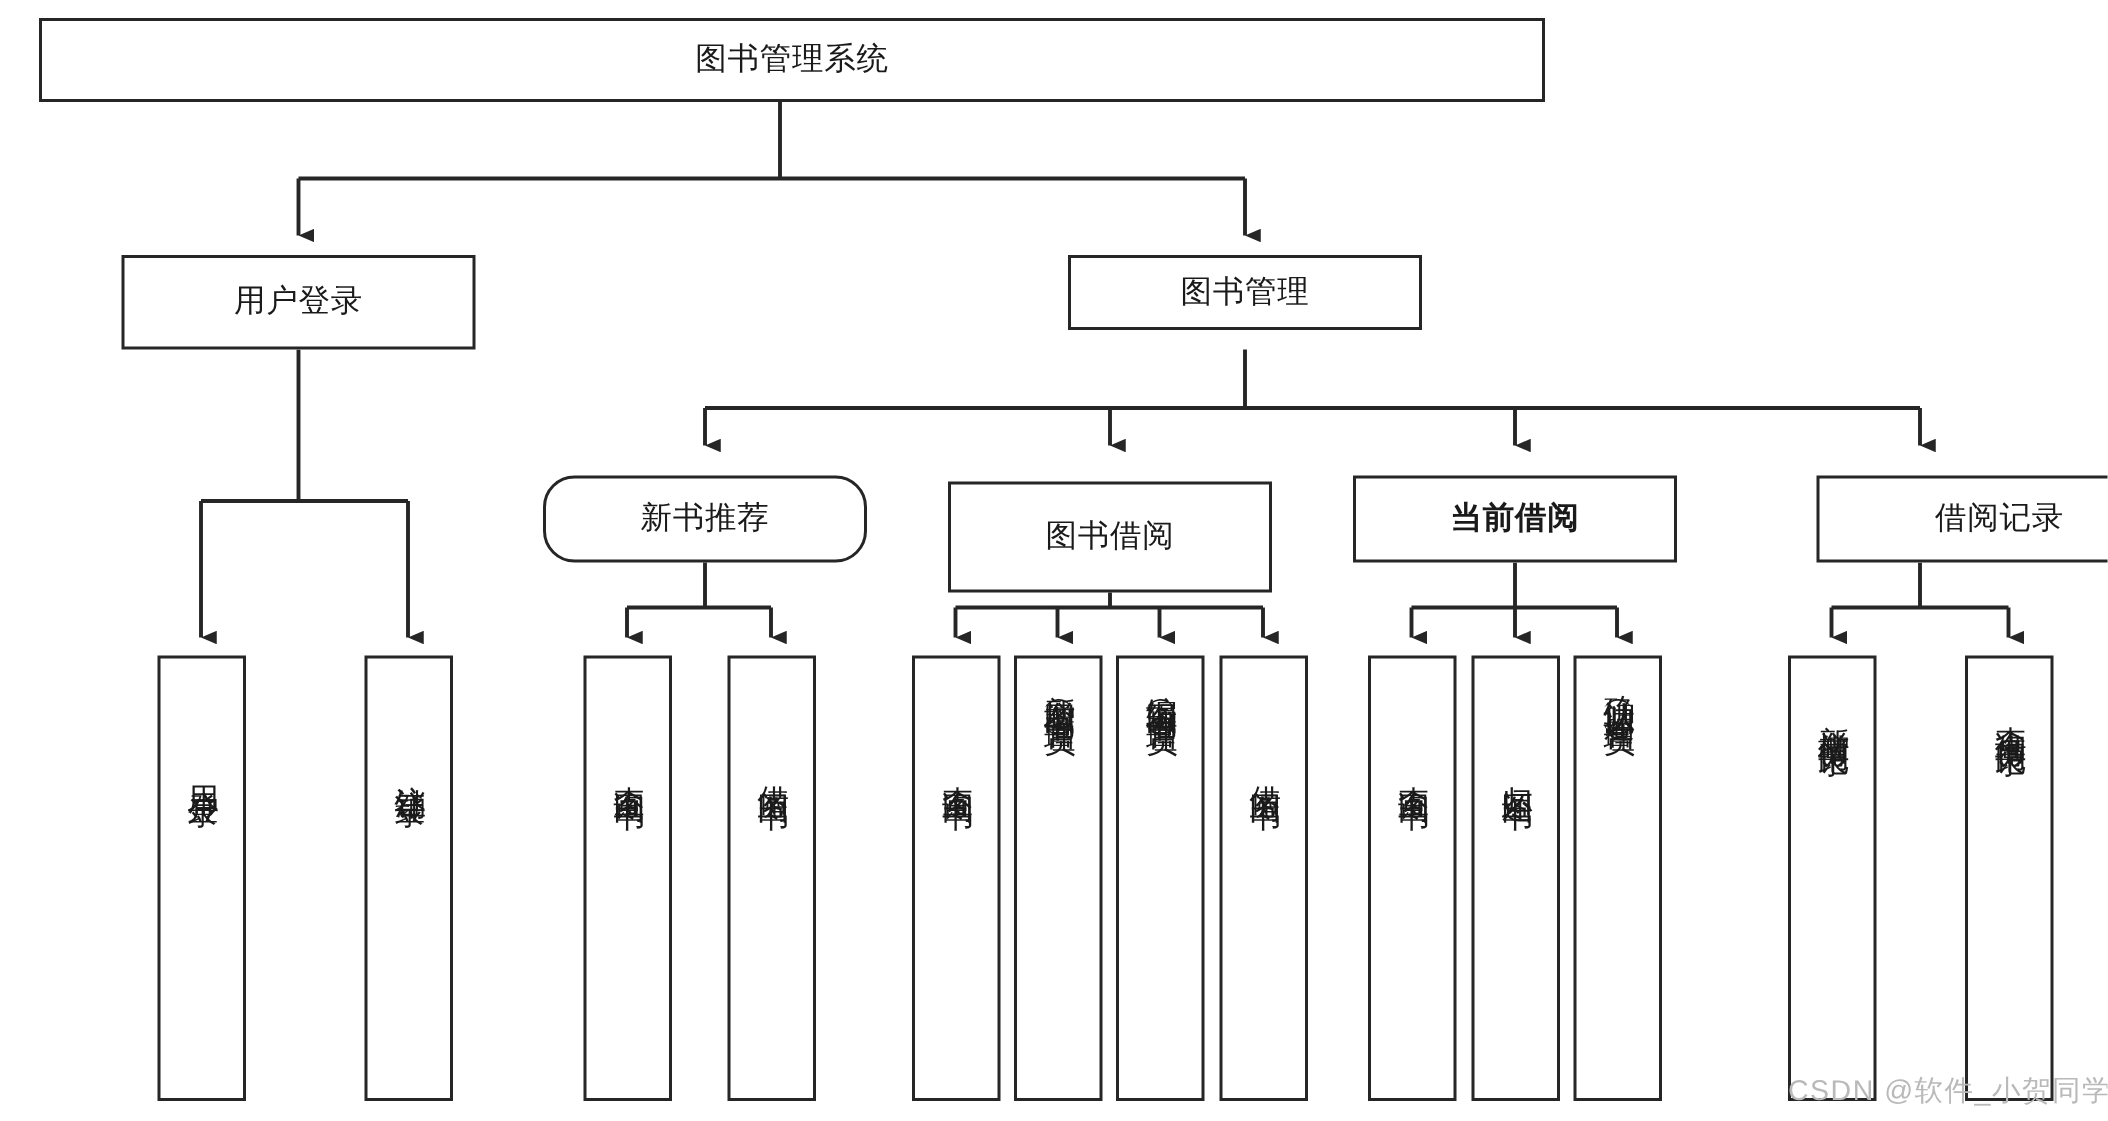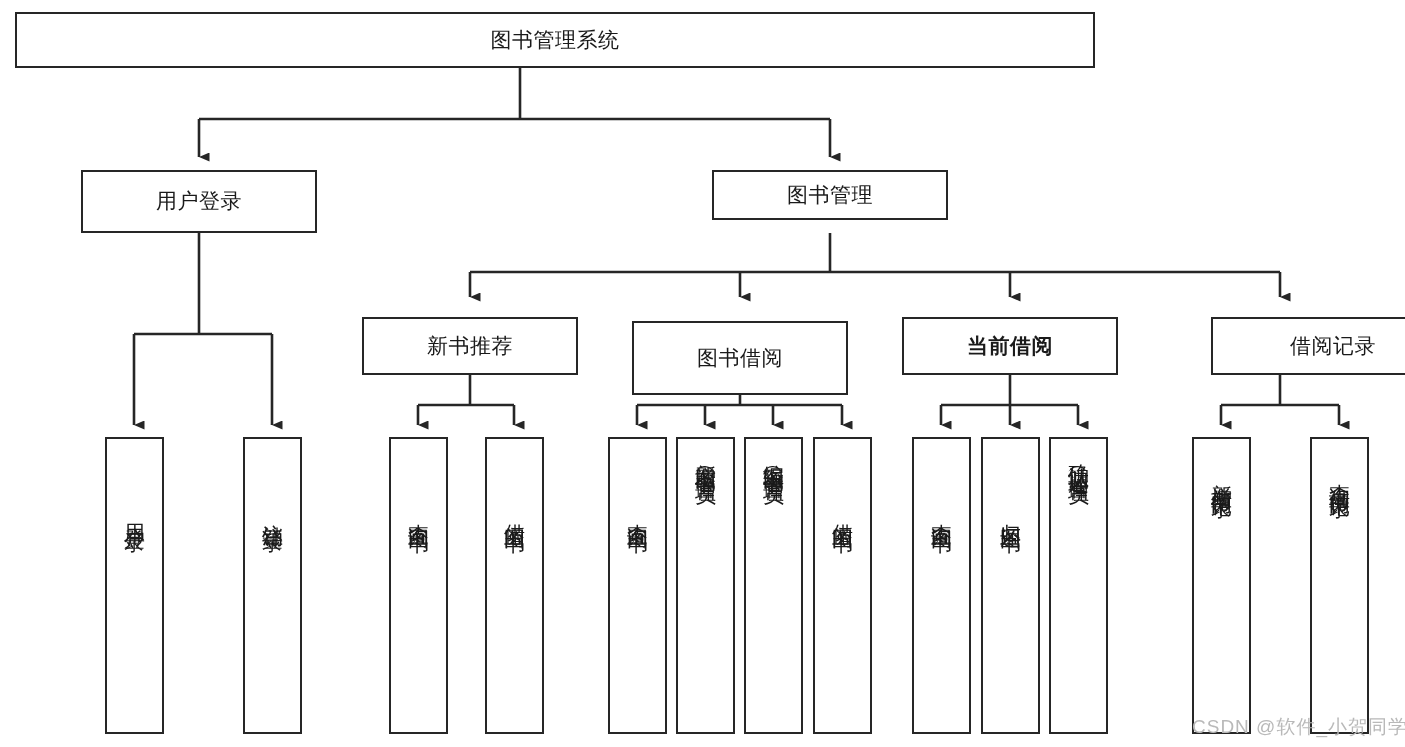--- a/index.html
+++ b/index.html
@@ -138,32 +138,32 @@
     </g>
 
     <g stroke="#262626" stroke-width="2.6" fill="none">
       <path d="M1280,375 L1280,405"></path>
       <path d="M1221,405 L1339,405"></path>
       <path d="M1221,405 L1221,425" marker-end="url(#arrowhead)"></path>
       <path d="M1339,405 L1339,425" marker-end="url(#arrowhead)"></path>
     </g>
   </svg>
 
-  <div class="node-box" style="left:15px; top:12px; width:1080px; height:56px;">
+  <div class="node-box" style="left:26px; top:12px; width:1004px; height:56px;">
     <span class="node-label">图书管理系统</span>
   </div>
 
   <div class="node-box" style="left:81px; top:170px; width:236px; height:63px;">
     <span class="node-label">用户登录</span>
   </div>
   <div class="node-box" style="left:712px; top:170px; width:236px; height:50px;">
     <span class="node-label">图书管理</span>
   </div>
 
-  <div class="node-box" style="left:362px; top:317px; width:216px; height:58px;">
+  <div class="node-box" style="left:362px; top:317px; width:216px; height:58px;border-radius:21px;">
     <span class="node-label">新书推荐</span>
   </div>
   <div class="node-box" style="left:632px; top:321px; width:216px; height:74px;">
     <span class="node-label">图书借阅</span>
   </div>
   <div class="node-box" style="left:902px; top:317px; width:216px; height:58px;font-weight:bold;">
     <span class="node-label">当前借阅</span>
   </div>
   <div class="node-box" style="left:1211px; top:317px; width:244px; height:58px;">
     <span class="node-label">借阅记录</span>

